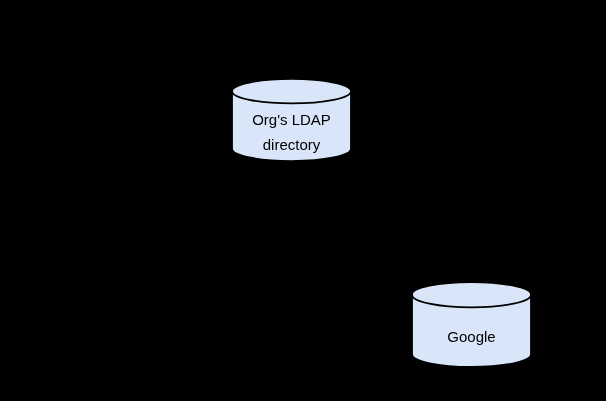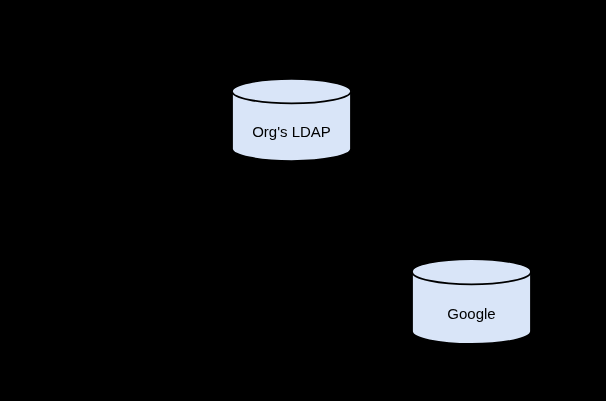--- a/index.html
+++ b/index.html
@@ -40,34 +40,35 @@
     align-items: center;
     justify-content: center;
     text-align: center;
     font-size: 15px;
     line-height: 25px;
     color: #000000;
   }
   
   #node-ldap   { left: 231px; top: 78px;  width: 121px; height: 84px; }
   #node-emm    { left: 50px;  top: 277px; width: 120px; height: 86px; }
-  #node-google { left: 411px; top: 258px; width: 121px; height: 87px; text-decoration: underline; }
+  #node-google { left: 411px; top: 281px; width: 121px; height: 87px; text-decoration: underline; }
 </style>
 </head>
 <body style="background: rgb(0, 0, 0);">
 
 <div class="canvas">
 
   <figure class="node" id="node-ldap">
     <svg viewBox="0 0 121 86" preserveAspectRatio="none">
       <path d="M 1 13.5 V 72.5 A 59.5 12.5 0 0 0 120 72.5 V 13.5" stroke-width="1.8" fill="#d9e5f8" stroke="#000000"></path>
       <ellipse cx="60.5" cy="13.5" rx="59.5" ry="12.5" stroke-width="1.8" fill="#d9e5f8" stroke="#000000"></ellipse>
     </svg>
     <figcaption class="label">
       <span>Org's LDAP</span>
+      <span>directory</span>
     </figcaption>
   </figure>
 
 
   <figure class="node" id="node-google">
     <svg viewBox="0 0 121 86" preserveAspectRatio="none">
       <path d="M 1 13.5 V 72.5 A 59.5 12.5 0 0 0 120 72.5 V 13.5" stroke-width="1.8" fill="#d9e5f8" stroke="#000000"></path>
       <ellipse cx="60.5" cy="13.5" rx="59.5" ry="12.5" stroke-width="1.8" fill="#d9e5f8" stroke="#000000"></ellipse>
     </svg>
     <figcaption class="label">

